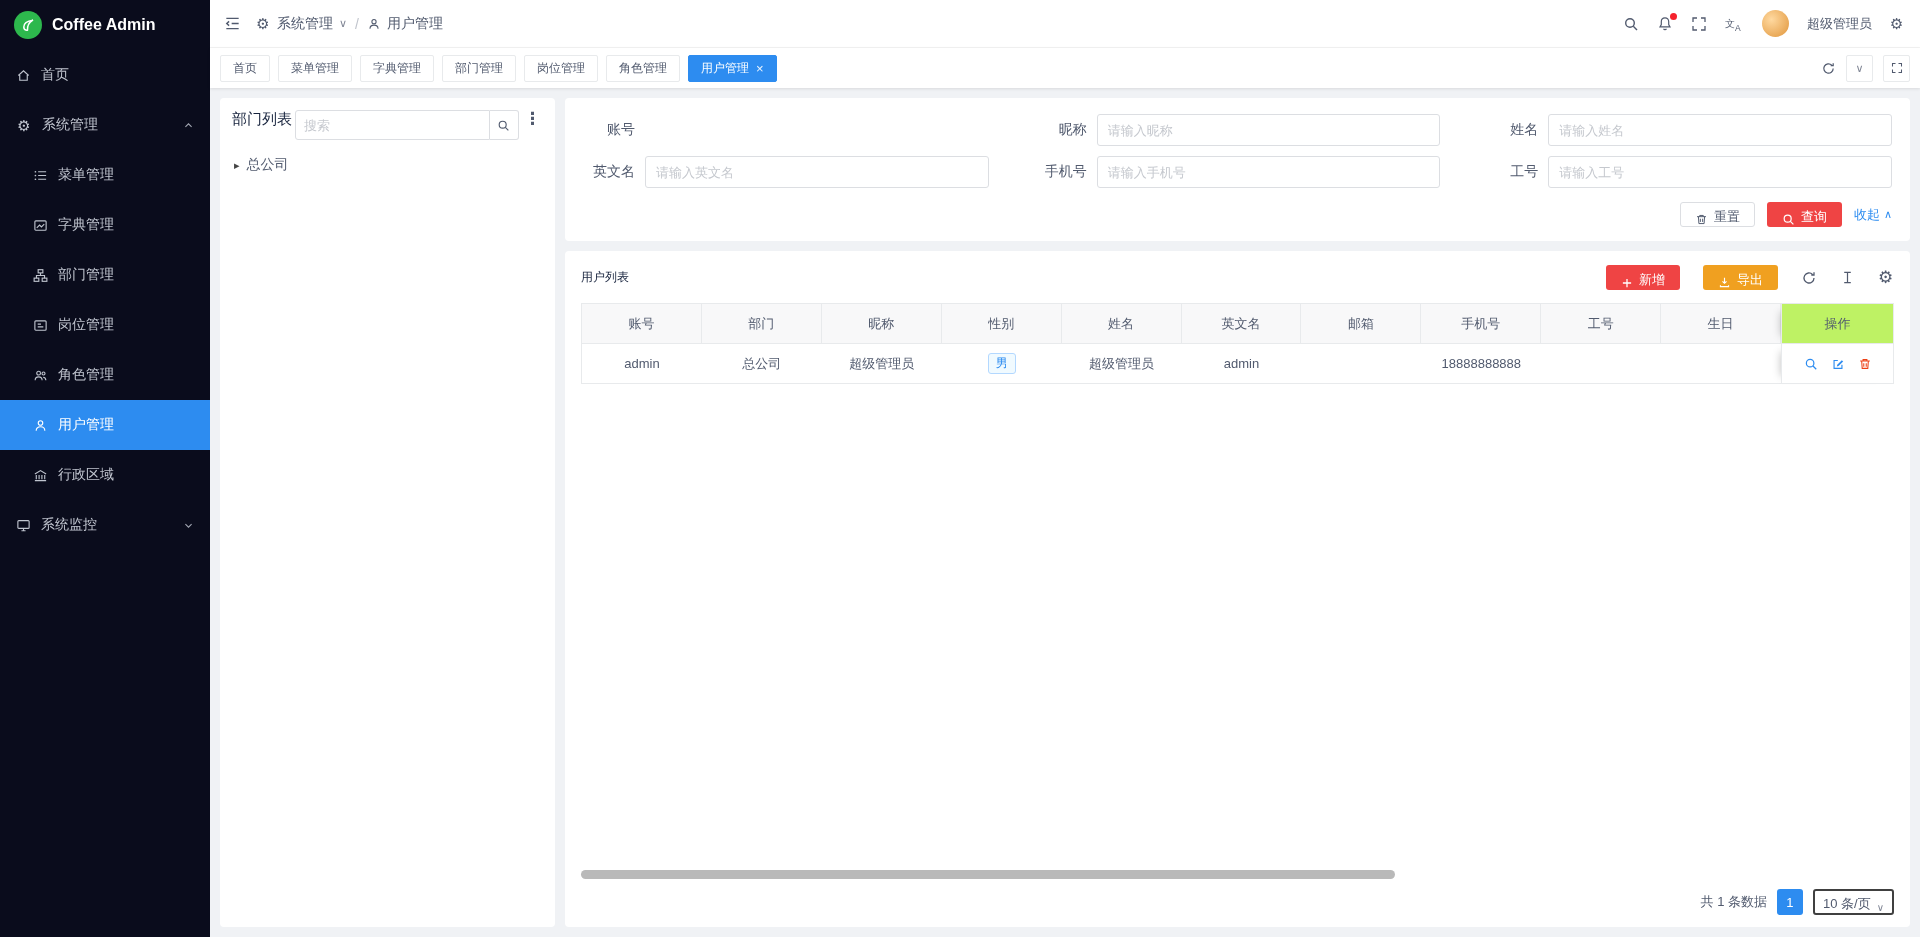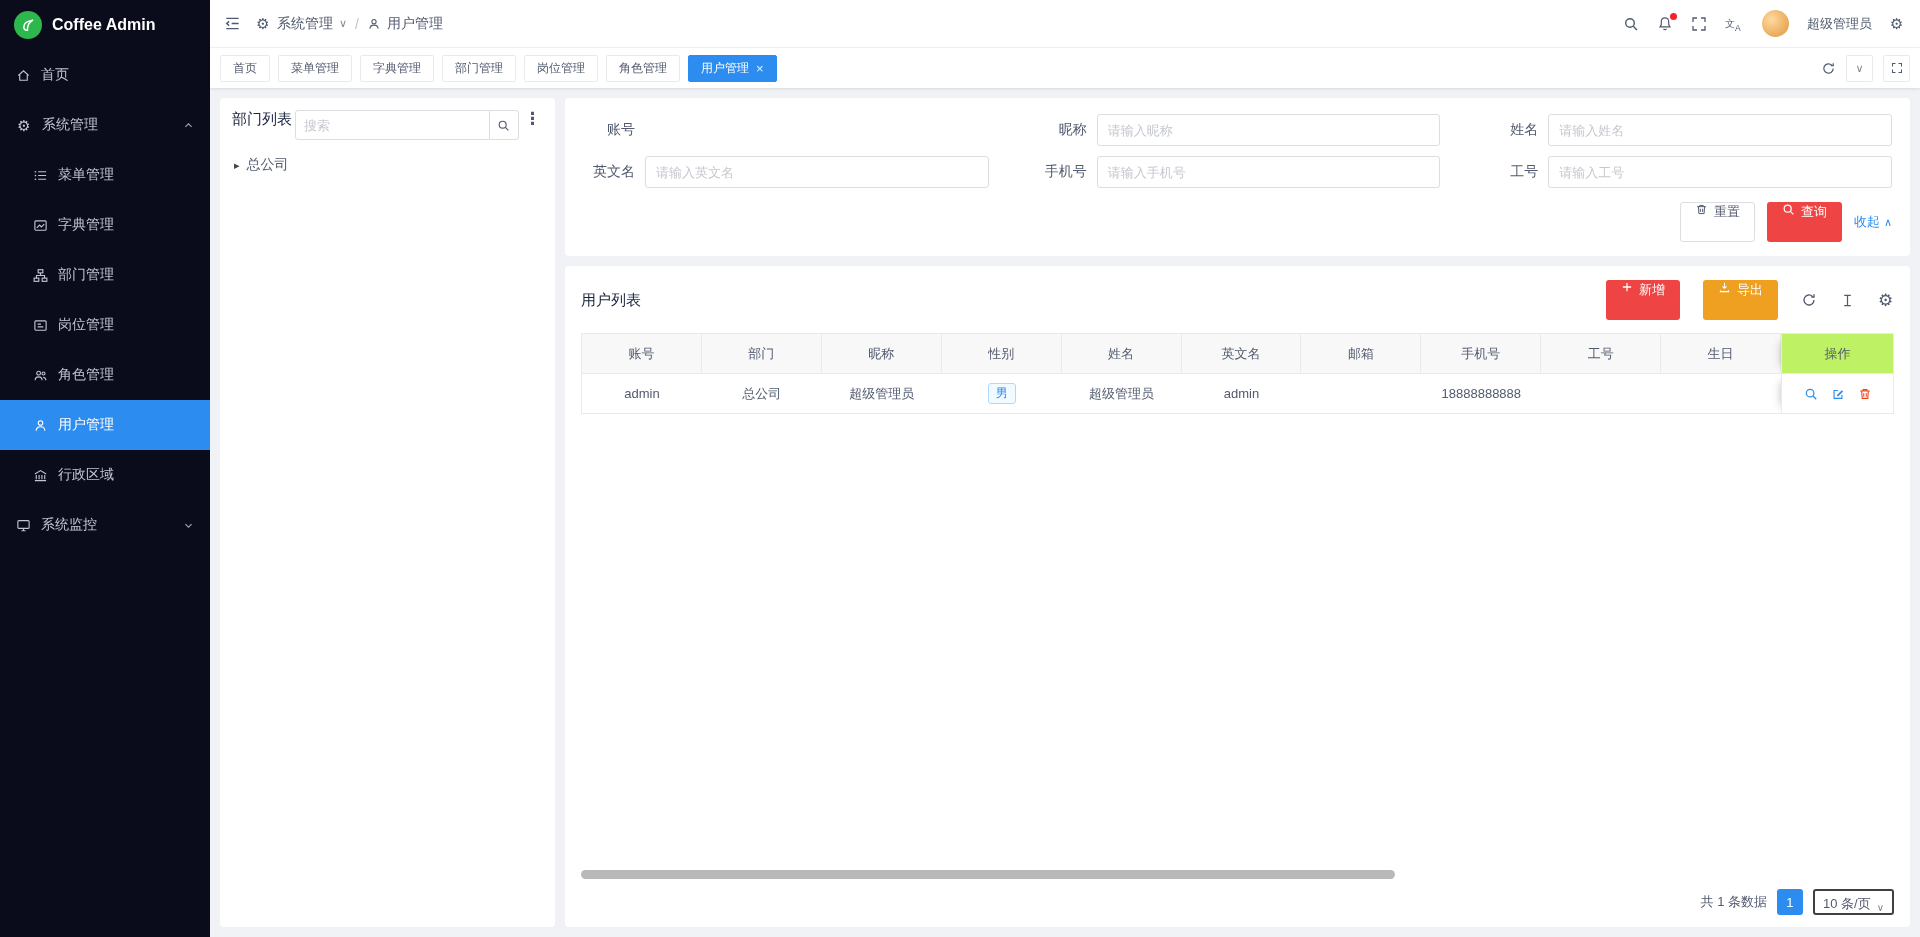--- a/index.html
+++ b/index.html
@@ -51,29 +51,29 @@
   .caret{font-size:11px;color:#444}
   
   .right-col{flex:1;display:flex;flex-direction:column;gap:10px;min-width:0}
   .filter-card{background:#fff;border-radius:4px;padding:16px 18px 14px}
   .filter-grid{display:grid;grid-template-columns:1fr 1fr 1fr;column-gap:46px;row-gap:10px}
   .field{display:flex;align-items:center;gap:10px;min-width:0}
   .field label{min-width:52px;text-align:right;font-size:14px;color:#515a6e;white-space:nowrap}
   .field input{flex:1;height:32px;border:1px solid #dcdee2;border-radius:3px;padding:0 10px;font-size:13px;color:#515a6e;min-width:0}
   .field input::placeholder{color:#c5c8ce}
   .filter-actions{display:flex;justify-content:flex-end;align-items:center;gap:12px;margin-top:14px}
-  .btn{height:40px;display:inline-flex;align-items:flex-start;gap:6px;padding:0 14px;border-radius:3px;font-size:13px;cursor:pointer;border:1px solid transparent;white-space:nowrap}
+  .btn{height:25px;display:inline-flex;align-items:flex-end;gap:6px;padding:0 14px;border-radius:3px;font-size:13px;cursor:pointer;border:1px solid transparent;white-space:nowrap}
   .btn.plain{background:#fff;border-color:#dcdee2;color:#515a6e}
   .btn.primary{background:#ef4444;color:#fff}
   .btn.warn{background:#f0a020;color:#fff}
   .link{color:#2d8cf0;font-size:13px;display:inline-flex;gap:4px;cursor:pointer;align-items:center}
   
   .list-card{background:#fff;border-radius:4px;flex:1;display:flex;flex-direction:column;padding:14px 16px 12px;min-height:0}
   .list-head{display:flex;align-items:center}
-  .list-title{font-size:15px;color:#17233d}
+  .list-title{font-size:12px;color:#17233d}
   .list-tools{margin-left:auto;display:flex;align-items:center;gap:23px}
   .table{margin-top:13px;border:1px solid #e8eaec;border-bottom:none}
   .t-row{display:flex}
   .t-cell{flex:1;height:40px;display:flex;align-items:center;justify-content:center;font-size:13px;color:#515a6e;border-bottom:1px solid #e8eaec;overflow:hidden;white-space:nowrap}
   .t-head .t-cell{background:#f8f8f9;border-right:1px solid #e8eaec}
   .t-head .t-cell.op{border-right:none}
   .t-cell.op{flex:0 0 112px;box-shadow:-8px 0 8px -8px rgba(0,0,0,.25);border-left:1px solid #e8eaec;background:#fff}
   .t-head .t-cell.op{background:#bef264}
   .tag{color:#2d8cf0;background:#f0faff;border:1px solid #b3d8ff;border-radius:3px;padding:0 7px;font-size:12px;line-height:19px}
   .ops{display:flex;gap:13px;align-items:center}

